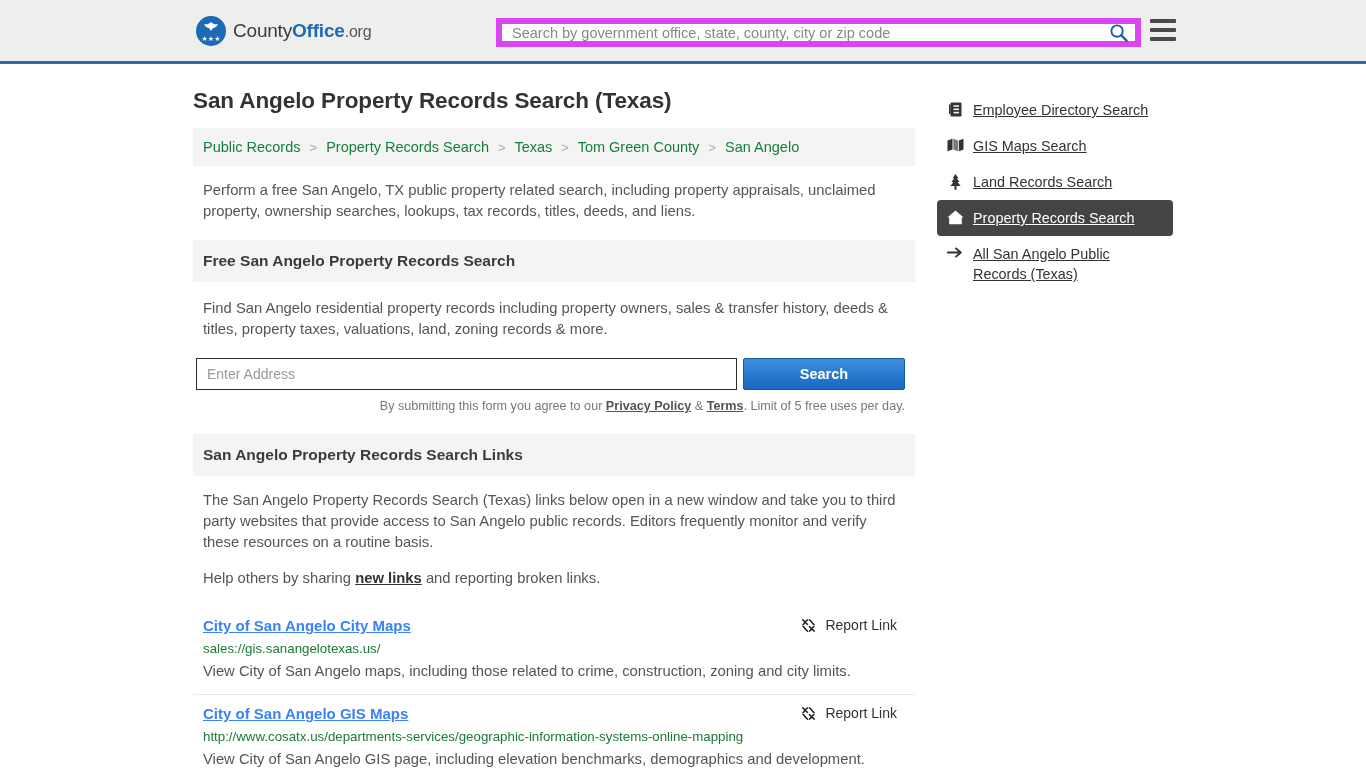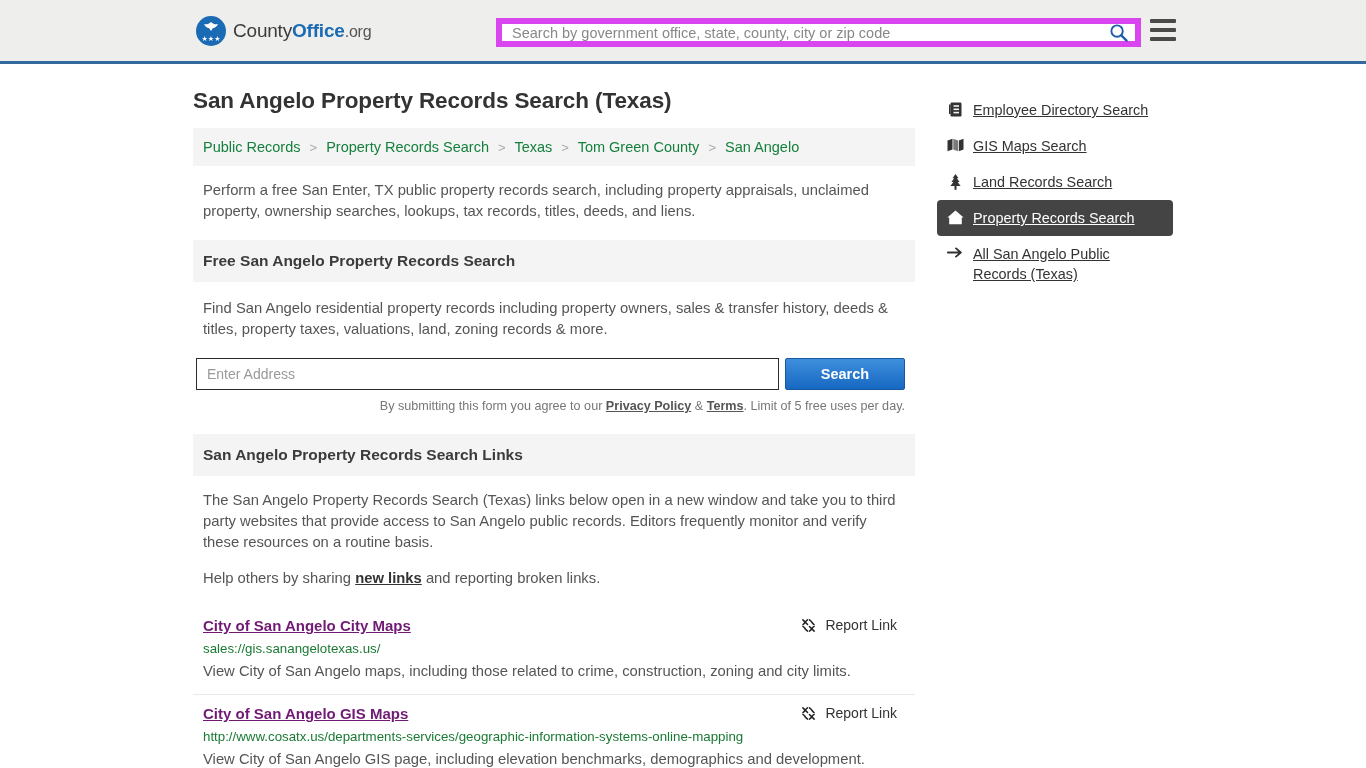--- a/index.html
+++ b/index.html
@@ -161,21 +161,21 @@
     border: 1px solid #2b2b2b;
     background: #fff;
     font-size: 14px;
     color: #333;
     padding: 0 10px;
     font-family: "Liberation Sans", sans-serif;
     outline: none;
   }
   .addr-input::placeholder { color: #999; }
   .btn-search {
-    width: 120px; height: 32px;
+    width: 162px; height: 32px;
     border: 1px solid #15599f;
     border-radius: 2px;
     background: linear-gradient(#3f8fdd, #1668c2);
     color: #ffffff;
     font-weight: bold;
     font-size: 14.5px;
     font-family: "Liberation Sans", sans-serif;
     cursor: pointer;
   }
   .disclaimer {
@@ -193,21 +193,21 @@
   }
   .result:first-of-type { border-top: none; }
   .result-top {
     display: flex;
     align-items: flex-start;
     justify-content: space-between;
   }
   .result-title {
     font-size: 15px;
     font-weight: bold;
-    color: #701a75;
+    color: #3b82f6;
     text-decoration: underline;
     cursor: pointer;
   }
   .report-link {
     display: flex; align-items: center; gap: 9px;
     font-size: 14px; color: #333;
     cursor: pointer; white-space: nowrap;
     padding-right: 8px;
   }
   .result-url {
@@ -302,21 +302,21 @@
         <span class="sep">&gt;</span>
         <a href="#">Property Records Search</a>
         <span class="sep">&gt;</span>
         <a href="#">Texas</a>
         <span class="sep">&gt;</span>
         <a href="#">Tom Green County</a>
         <span class="sep">&gt;</span>
         <a href="#">San Angelo</a>
       </div>
 
-      <p class="body-text">Perform a free San Enter, TX public property records search, including property appraisals, unclaimed property, ownership searches, lookups, tax records, titles, deeds, and liens.</p>
+      <p class="body-text">Perform a free San Angelo, TX public property related search, including property appraisals, unclaimed property, ownership searches, lookups, tax records, titles, deeds, and liens.</p>
 
       <div class="panel-head bold" style="margin-top:14px;">Free San Angelo Property Records Search</div>
 
       <p class="body-text tight">Find San Angelo residential property records including property owners, sales &amp; transfer history, deeds &amp; titles, property taxes, valuations, land, zoning records &amp; more.</p>
 
       <div class="addr-form">
         <input class="addr-input" type="text" placeholder="Enter Address" style="">
         <button class="btn-search">Search</button>
       </div>
 

